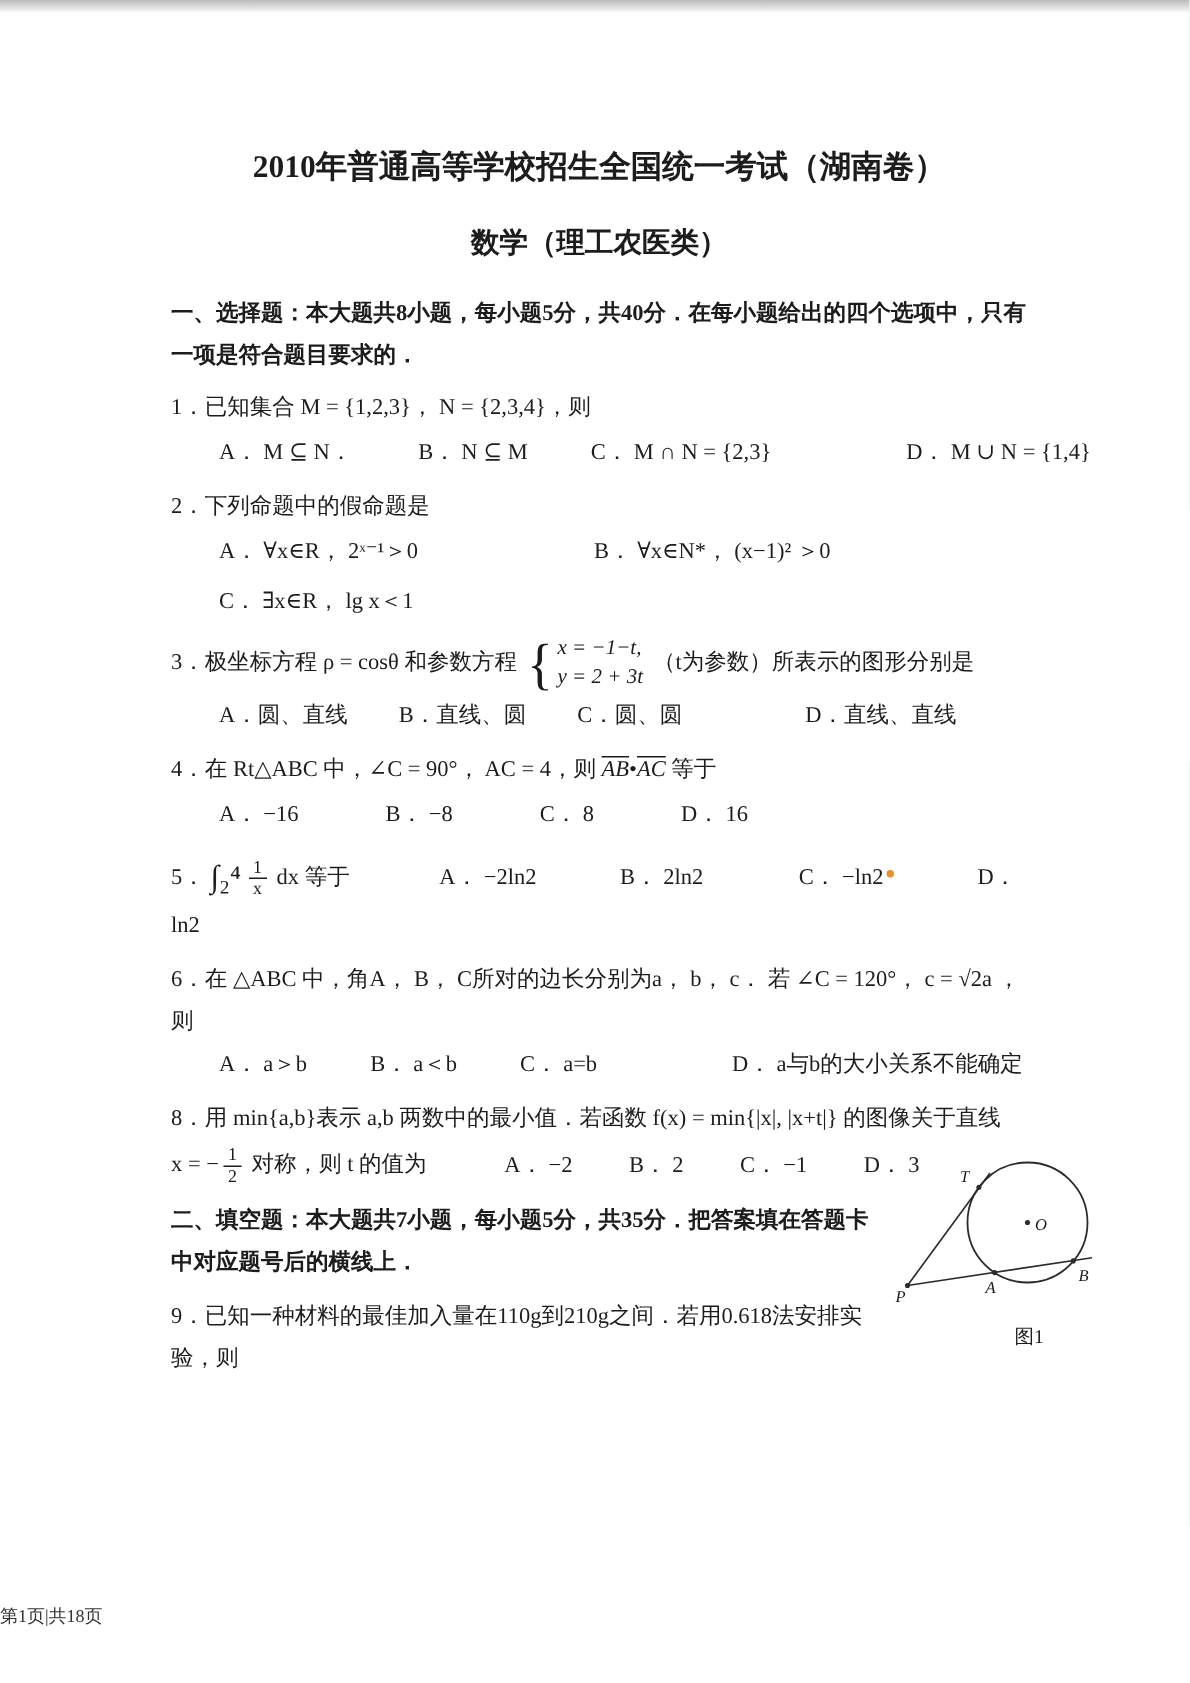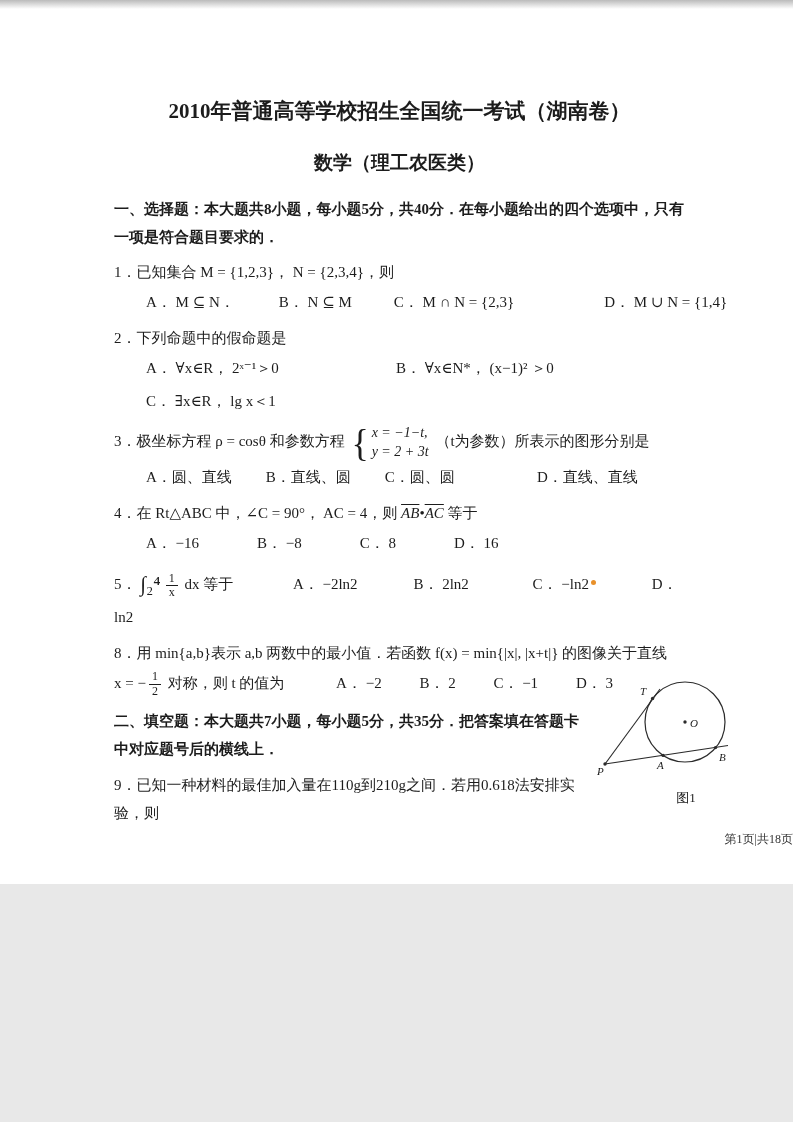--- a/index.html
+++ b/index.html
@@ -1,17 +1,17 @@
 <!DOCTYPE html>
 <html><head>
 <meta charset="utf-8">
 <style>
   html,body { margin:0; padding:0; background:#e8e8e8; }
   .page {
-    position:relative; width:793px; height:884px; margin:0 auto;
+    position:relative; width:793px; height:1122px; margin:0 auto;
     background:#ffffff; overflow:hidden;
     font-family:"Liberation Serif","DejaVu Serif",serif;
     color:#1c1c1c;
   }
   .scan-edge {
     position:absolute; top:0; left:0; right:0; height:9px;
     background:linear-gradient(to bottom, rgba(60,60,60,.35), rgba(60,60,60,0));
     pointer-events:none;
   }
   .content { padding:92px 108px 0 114px; font-size:15px; line-height:1.85; }
@@ -44,21 +44,21 @@
   
   .figure { float:right; width:150px; margin:-38px -62px 4px 14px; text-align:center; }
   .fig-svg { width:150px; height:114px; display:block; }
   .fig-svg .shape { fill:none; stroke:#2b2b2b; stroke-width:1.2; }
   .fig-svg line { stroke:#2b2b2b; stroke-width:1.1; }
   .fig-svg .pt { fill:#2b2b2b; }
   .fig-svg text { font-size:11px; font-style:italic; fill:#1c1c1c;
                   font-family:"Liberation Serif","DejaVu Serif",serif; }
   .fig-caption { font-weight:normal; font-size:13px; margin-top:2px; padding-left:28px; }
   .sec2-wrap { margin-top:10px; }
-  .footer { position:absolute; bottom:36px; left:0; width:100%; text-align:right;
+  .footer { position:absolute; bottom:36px; left:0; width:100%; text-align:left;
             font-size:12px; color:#333; }
 </style>
 </head>
 <body>
 
 <div class="page">
   <div class="scan-edge"></div>
   <div class="content">
 
     <h1 class="title">2010年普通高等学校招生全国统一考试（湖南卷）</h1>
@@ -128,20 +128,29 @@
             <span class="den">x</span>
           </span>
         <span>dx 等于</span>
         <span class="o" style="margin-left:56px">A． −2ln2</span>
         <span class="o" style="margin-left:52px">B． 2ln2</span>
         <span class="o" style="margin-left:60px">C． −ln2</span><span class="mark orange"></span>
         <span class="o" style="margin-left:52px">D． ln2</span>
       </p>
     </div>
 
+    <div class="question">
+      <p class="stem">6．在 △ABC 中，角A， B， C所对的边长分别为a， b， c． 若 ∠C = 120°， c = √2a ，则</p>
+      <div class="opts g40">
+        <span class="o">A． a＞b</span>
+        <span class="o">B． a＜b</span>
+        <span class="o">C． a=b</span>
+        <span class="o push">D． a与b的大小关系不能确定</span>
+      </div>
+    </div>
 
 
     <div class="question">
       <p class="stem">8．用 min{a,b}表示 a,b 两数中的最小值．若函数 f(x) = min{|x|, |x+t|} 的图像关于直线</p>
       <p class="stem">
         <span>x = −</span><span class="frac">
             <span class="num">1</span>
             <span class="den">2</span>
           </span>
         <span>对称，则 t 的值为</span>

